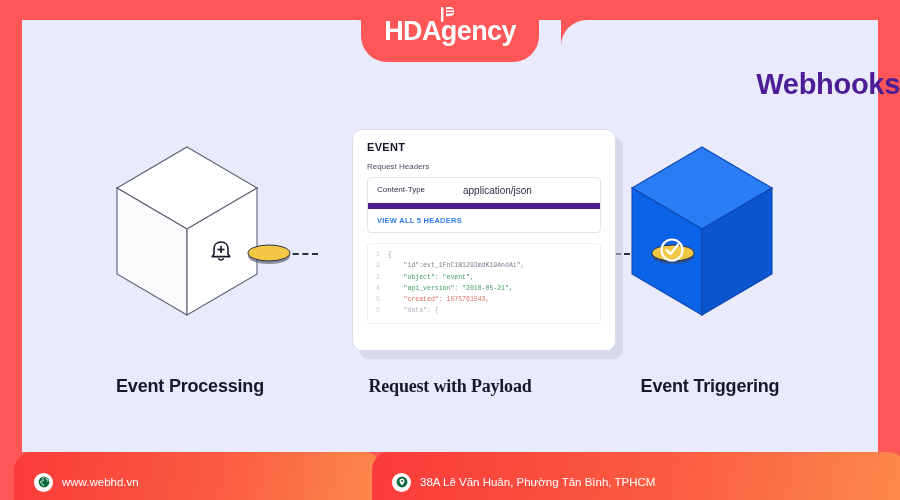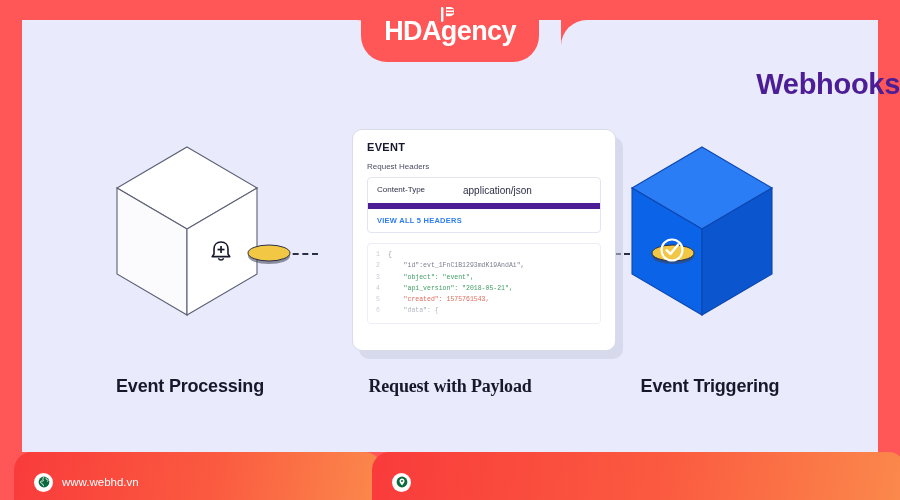--- a/index.html
+++ b/index.html
@@ -429,17 +429,18 @@
 
     <div class="foot-pill foot-right">
       <div class="foot-item">
         <span class="foot-icon">
           <svg width="12" height="12" viewBox="0 0 12 12">
             <circle cx="6" cy="6" r="5.4" fill="#0c6b3d"></circle>
             <path d="M6 2.4 c-1.4 0 -2.5 1.1 -2.5 2.5 c0 1.8 2.5 4.4 2.5 4.4 s2.5 -2.6 2.5 -4.4 c0 -1.4 -1.1 -2.5 -2.5 -2.5 z" fill="#ffffff"></path>
             <circle cx="6" cy="4.9" r="1" fill="#0c6b3d"></circle>
           </svg>
         </span>
+        <span class="foot-text">38A Lê Văn Huân, Phường Tân Bình, TPHCM</span>
       </div>
     </div>
   </div>
 
 </div>
 
 </body></html>

